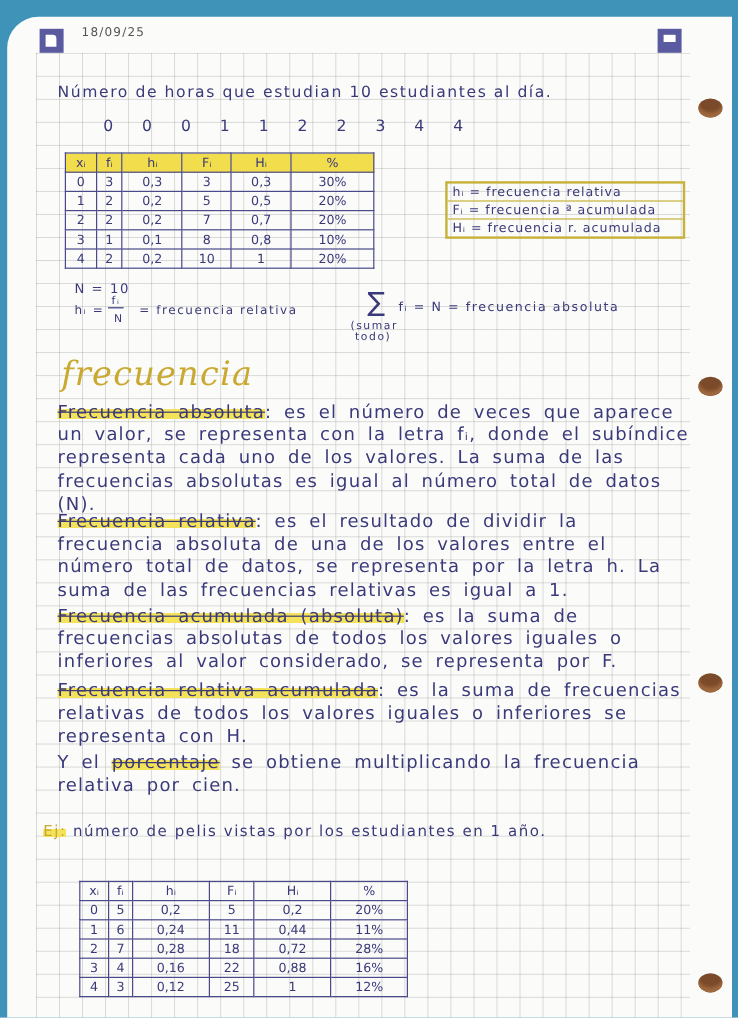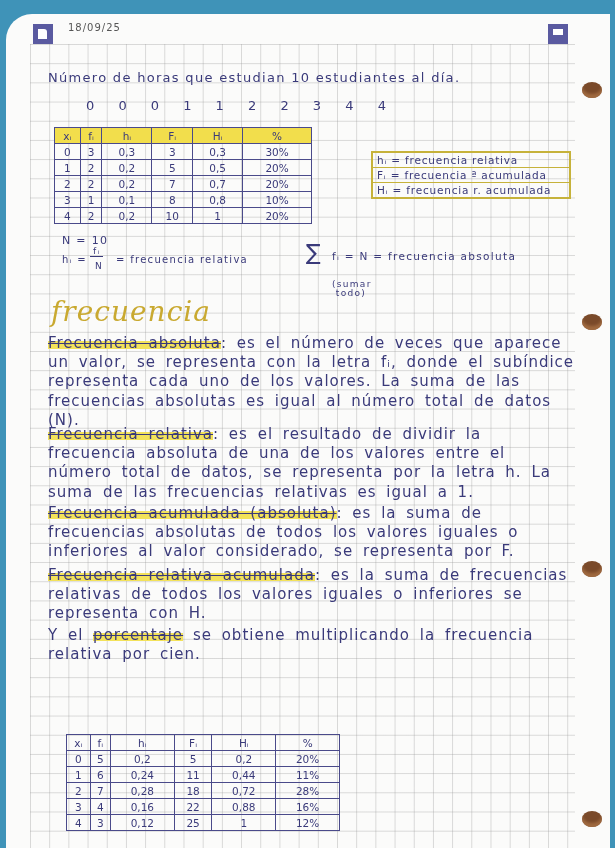--- a/index.html
+++ b/index.html
@@ -112,21 +112,21 @@
     <div>Hᵢ = frecuencia r. acumulada</div>
   </div>
 
   <div class="ink" style="left:56px; top:220px; font-size:11px;">N = 10</div>
   <div class="ink" style="left:56px; top:240px; font-size:10px;">hᵢ =</div>
   <div class="ink" style="left:84px; top:232px; font-size:9px; border-bottom:1px solid #3a3a7a; padding:0 3px;">fᵢ</div>
   <div class="ink" style="left:89px; top:247px; font-size:9px;">N</div>
   <div class="ink" style="left:110px; top:240px; font-size:10px;">= frecuencia relativa</div>
   <div class="ink" style="left:300px; top:226px; font-size:22px;">∑</div>
   <div class="ink" style="left:326px; top:236px; font-size:10.5px;">fᵢ = N = frecuencia absoluta</div>
-  <div class="ink small" style="left:286px; top:266px; width:38px; white-space:normal; line-height:9px; text-align:center;margin-left:40px;">(sumar todo)</div>
+  <div class="ink small" style="left:286px; top:254px; width:38px; white-space:normal; line-height:9px; text-align:center;">(sumar todo)</div>
 
   <div class="title-gold">frecuencia</div>
 
   <div class="para" style="top:320px;">
     <p><span class="hl">Frecuencia absoluta</span><span>: es el número de veces que aparece un valor, se representa con la letra fᵢ, donde el subíndice representa cada uno de los valores. La suma de las frecuencias absolutas es igual al número total de datos (N).</span></p>
   </div>
 
   <div class="para" style="top:411px;">
     <p><span class="hl">Frecuencia relativa</span><span>: es el resultado de dividir la frecuencia absoluta de una de los valores entre el número total de datos, se representa por la letra h. La suma de las frecuencias relativas es igual a 1.</span></p>
   </div>
@@ -136,20 +136,24 @@
   </div>
 
   <div class="para" style="top:552px;">
     <p><span class="hl">Frecuencia relativa acumulada</span><span>: es la suma de frecuencias relativas de todos los valores iguales o inferiores se representa con H.</span></p>
   </div>
 
   <div class="para" style="top:612px;">
     <p><span>Y el </span><span class="hl">porcentaje</span><span> se obtiene multiplicando la frecuencia relativa por cien.</span></p>
   </div>
 
+  <div class="ink" style="left:30px; top:671px; font-size:12.5px;">
+    <span class="hl" style="text-decoration:none; color:#c9a930;">Ej:</span>
+    <span>número de pelis vistas por los estudiantes en 1 año.</span>
+  </div>
 
   <table class="freq" style="left:60px; top:720px; width:274px;">
     <thead>
       <tr>
         <th>xᵢ</th>
         <th>fᵢ</th>
         <th>hᵢ</th>
         <th>Fᵢ</th>
         <th>Hᵢ</th>
         <th>%</th>

